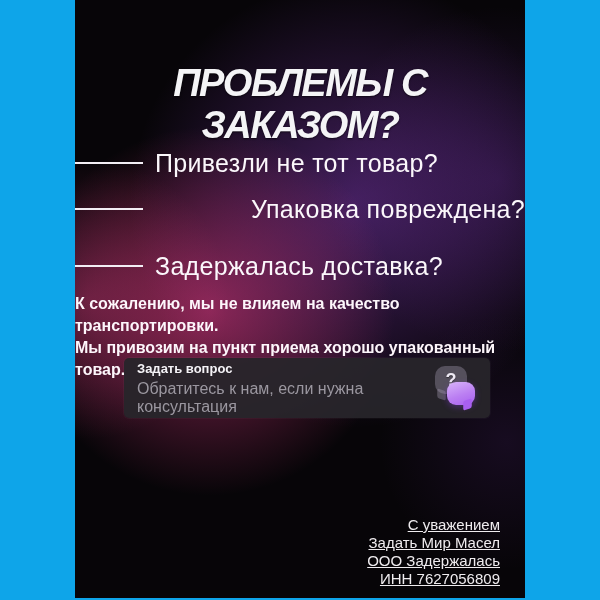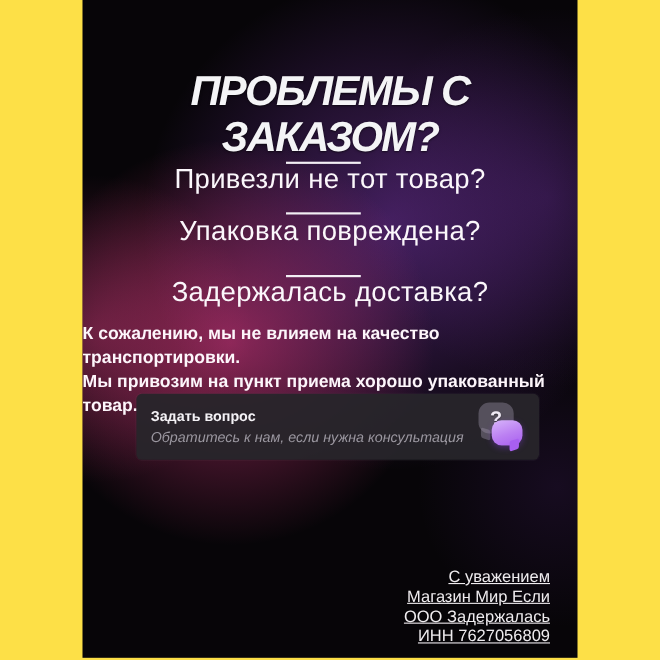--- a/index.html
+++ b/index.html
@@ -8,21 +8,21 @@
     width: 600px;
     height: 600px;
     background: #ffffff;
     font-family: "Liberation Sans", sans-serif;
     overflow: hidden;
   }
   .page {
     position: relative;
     width: 600px;
     height: 600px;
-    background: #fde047;
+    background: #0ea5e9;
   }
   .card {
     position: absolute;
     left: 75px;
     top: 0;
     width: 450px;
     height: 598px;
     overflow: hidden;
     background-color: #070508;
     background-image:
@@ -47,21 +47,20 @@
     color: #f4f4f6;
     text-shadow: 0 1px 2px rgba(0,0,0,0.6);
   }
   .question-row {
     position: absolute;
     left: 0;
     width: 100%;
     height: 32px;
     display: flex;
     align-items: center;
-    flex-direction: column;
   }
   .question-row.q1 { top: 147px; }
   .question-row.q2 { top: 193px; justify-content: space-between; }
   .question-row.q3 { top: 240px; margin-top: 10px; }
   .bullet-line {
     width: 68px;
     height: 2px;
     background: #f2eef4;
     flex: 0 0 auto;
     margin-right: 12px;
@@ -88,39 +87,37 @@
     position: absolute;
     left: 49px;
     top: 358px;
     width: 366px;
     height: 60px;
     border-radius: 5px;
     background: rgba(39,37,42,0.94);
     box-shadow: 0 0 0 1px rgba(255,255,255,0.03);
     display: flex;
     align-items: center;
-    justify-content: space-between;
     padding: 0 12px 0 13px;
     box-sizing: border-box;
     cursor: pointer;
   }
   .support-texts {
     display: flex;
     flex-direction: column;
     gap: 4px;
   }
   .support-title {
     font-size: 13px;
     font-weight: bold;
     color: #f4f2f6;
   }
   .support-subtitle {
-    font-size: 13px;
+    font-size: 16px;
     color: #9b97a0;
-    font-style: italic;
   }
   .chat-icon {
     position: relative;
     width: 46px;
     height: 50px;
     flex: 0 0 auto;
   }
   .bubble-gray {
     position: absolute;
     top: 3px;
@@ -227,19 +224,19 @@
         <div class="bubble-gray">
           <span class="bubble-question">?</span>
         </div>
         <div class="bubble-purple"></div>
       </div>
     </div>
 
 
     <div class="signature">
       <div>С уважением</div>
-      <div>Магазин Мир Если</div>
+      <div>Задать Мир Масел</div>
       <div>ООО Задержалась</div>
       <div>ИНН 7627056809</div>
     </div>
 
   </div>
 </div>
 
 </body></html>

